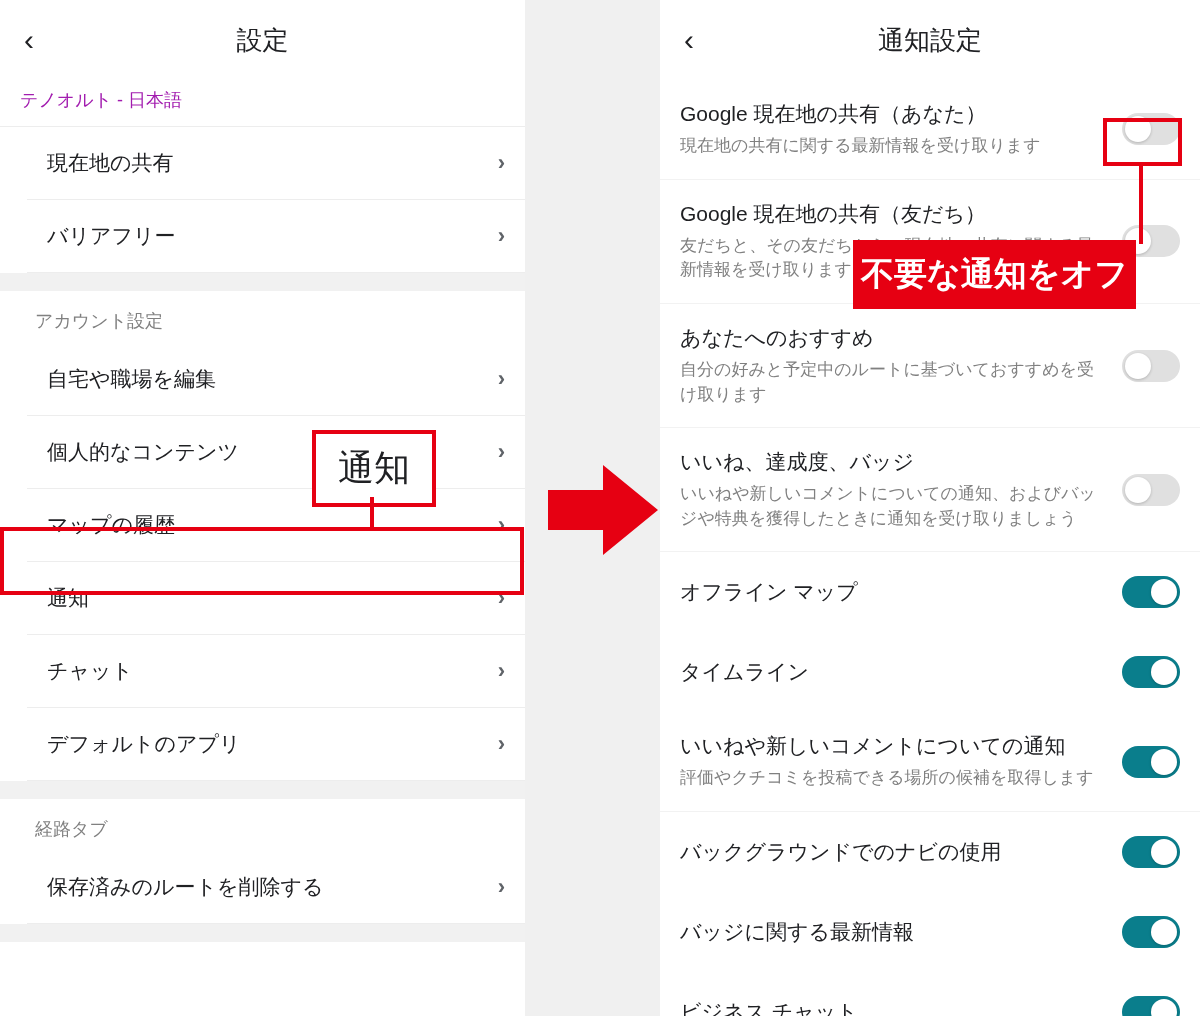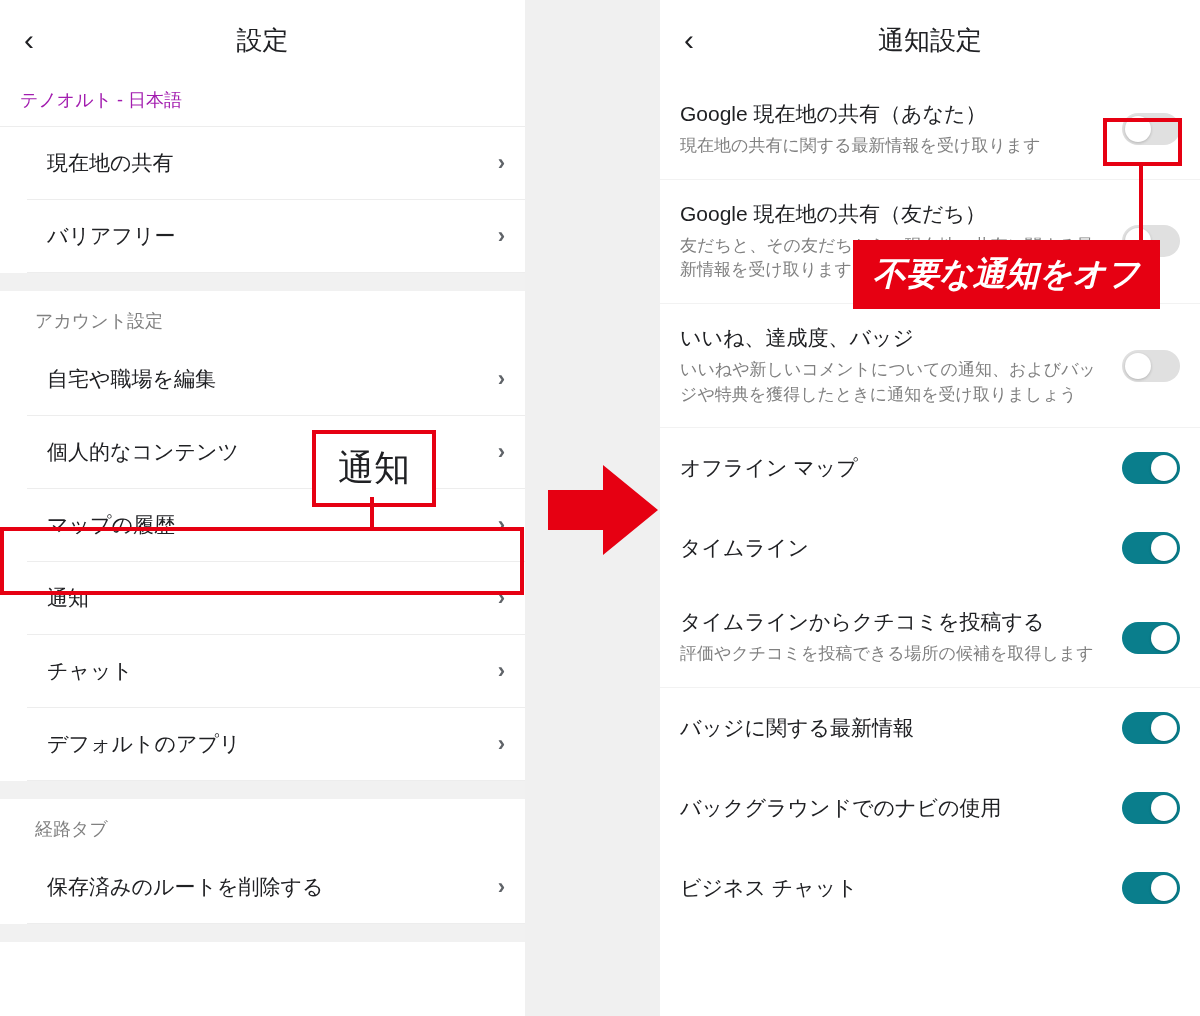--- a/index.html
+++ b/index.html
@@ -155,23 +155,22 @@
     left: 370px; top: 497px; width: 4px; height: 34px;
     background: #e60012;
   }
 
   .red-banner {
     position: absolute;
     background: #e60012;
     color: #fff;
     font-size: 33px;
     font-weight: 600;
-    padding: 12px 20px;
+    padding: 12px 8px;
     white-space: nowrap;
-    font-style: italic;
   }
   .rb1 { left: 853px; top: 240px; }
   .rb-line {
     position: absolute;
     left: 1139px; top: 164px; width: 4px; height: 80px;
     background: #e60012;
   }
 
   
   .arrow {
@@ -261,20 +260,29 @@
         <div class="txt">
           <div class="row-title">Google 現在地の共有（友だち）</div>
           <div class="row-sub">友だちと、その友だちからの現在地の共有に関する最新情報を受け取ります</div>
         </div>
         <span class="toggle off">
           <span class="knob"></span>
         </span>
       </div>
       <div class="row-with-toggle">
         <div class="txt">
+          <div class="row-title">あなたへのおすすめ</div>
+          <div class="row-sub">自分の好みと予定中のルートに基づいておすすめを受け取ります</div>
+        </div>
+        <span class="toggle off">
+          <span class="knob"></span>
+        </span>
+      </div>
+      <div class="row-with-toggle">
+        <div class="txt">
           <div class="row-title">いいね、達成度、バッジ</div>
           <div class="row-sub">いいねや新しいコメントについての通知、およびバッジや特典を獲得したときに通知を受け取りましょう</div>
         </div>
         <span class="toggle off">
           <span class="knob"></span>
         </span>
       </div>
       <div class="row-title-only">
         <div class="txt">
           <div class="row-title">オフライン マップ</div>
@@ -286,38 +294,38 @@
       <div class="row-title-only">
         <div class="txt">
           <div class="row-title">タイムライン</div>
         </div>
         <span class="toggle on">
           <span class="knob"></span>
         </span>
       </div>
       <div class="row-with-toggle">
         <div class="txt">
-          <div class="row-title">タイムラインからクチコミを投稿する</div>
+          <div class="row-title">いいねや新しいコメントについての通知</div>
           <div class="row-sub">評価やクチコミを投稿できる場所の候補を取得します</div>
         </div>
         <span class="toggle on">
           <span class="knob"></span>
         </span>
       </div>
       <div class="row-title-only">
         <div class="txt">
+          <div class="row-title">バックグラウンドでのナビの使用</div>
+        </div>
+        <span class="toggle on">
+          <span class="knob"></span>
+        </span>
+      </div>
+      <div class="row-title-only">
+        <div class="txt">
           <div class="row-title">バッジに関する最新情報</div>
-        </div>
-        <span class="toggle on">
-          <span class="knob"></span>
-        </span>
-      </div>
-      <div class="row-title-only">
-        <div class="txt">
-          <div class="row-title">バックグラウンドでのナビの使用</div>
         </div>
         <span class="toggle on">
           <span class="knob"></span>
         </span>
       </div>
       <div class="row-title-only">
         <div class="txt">
           <div class="row-title">ビジネス チャット</div>
         </div>
         <span class="toggle on">

